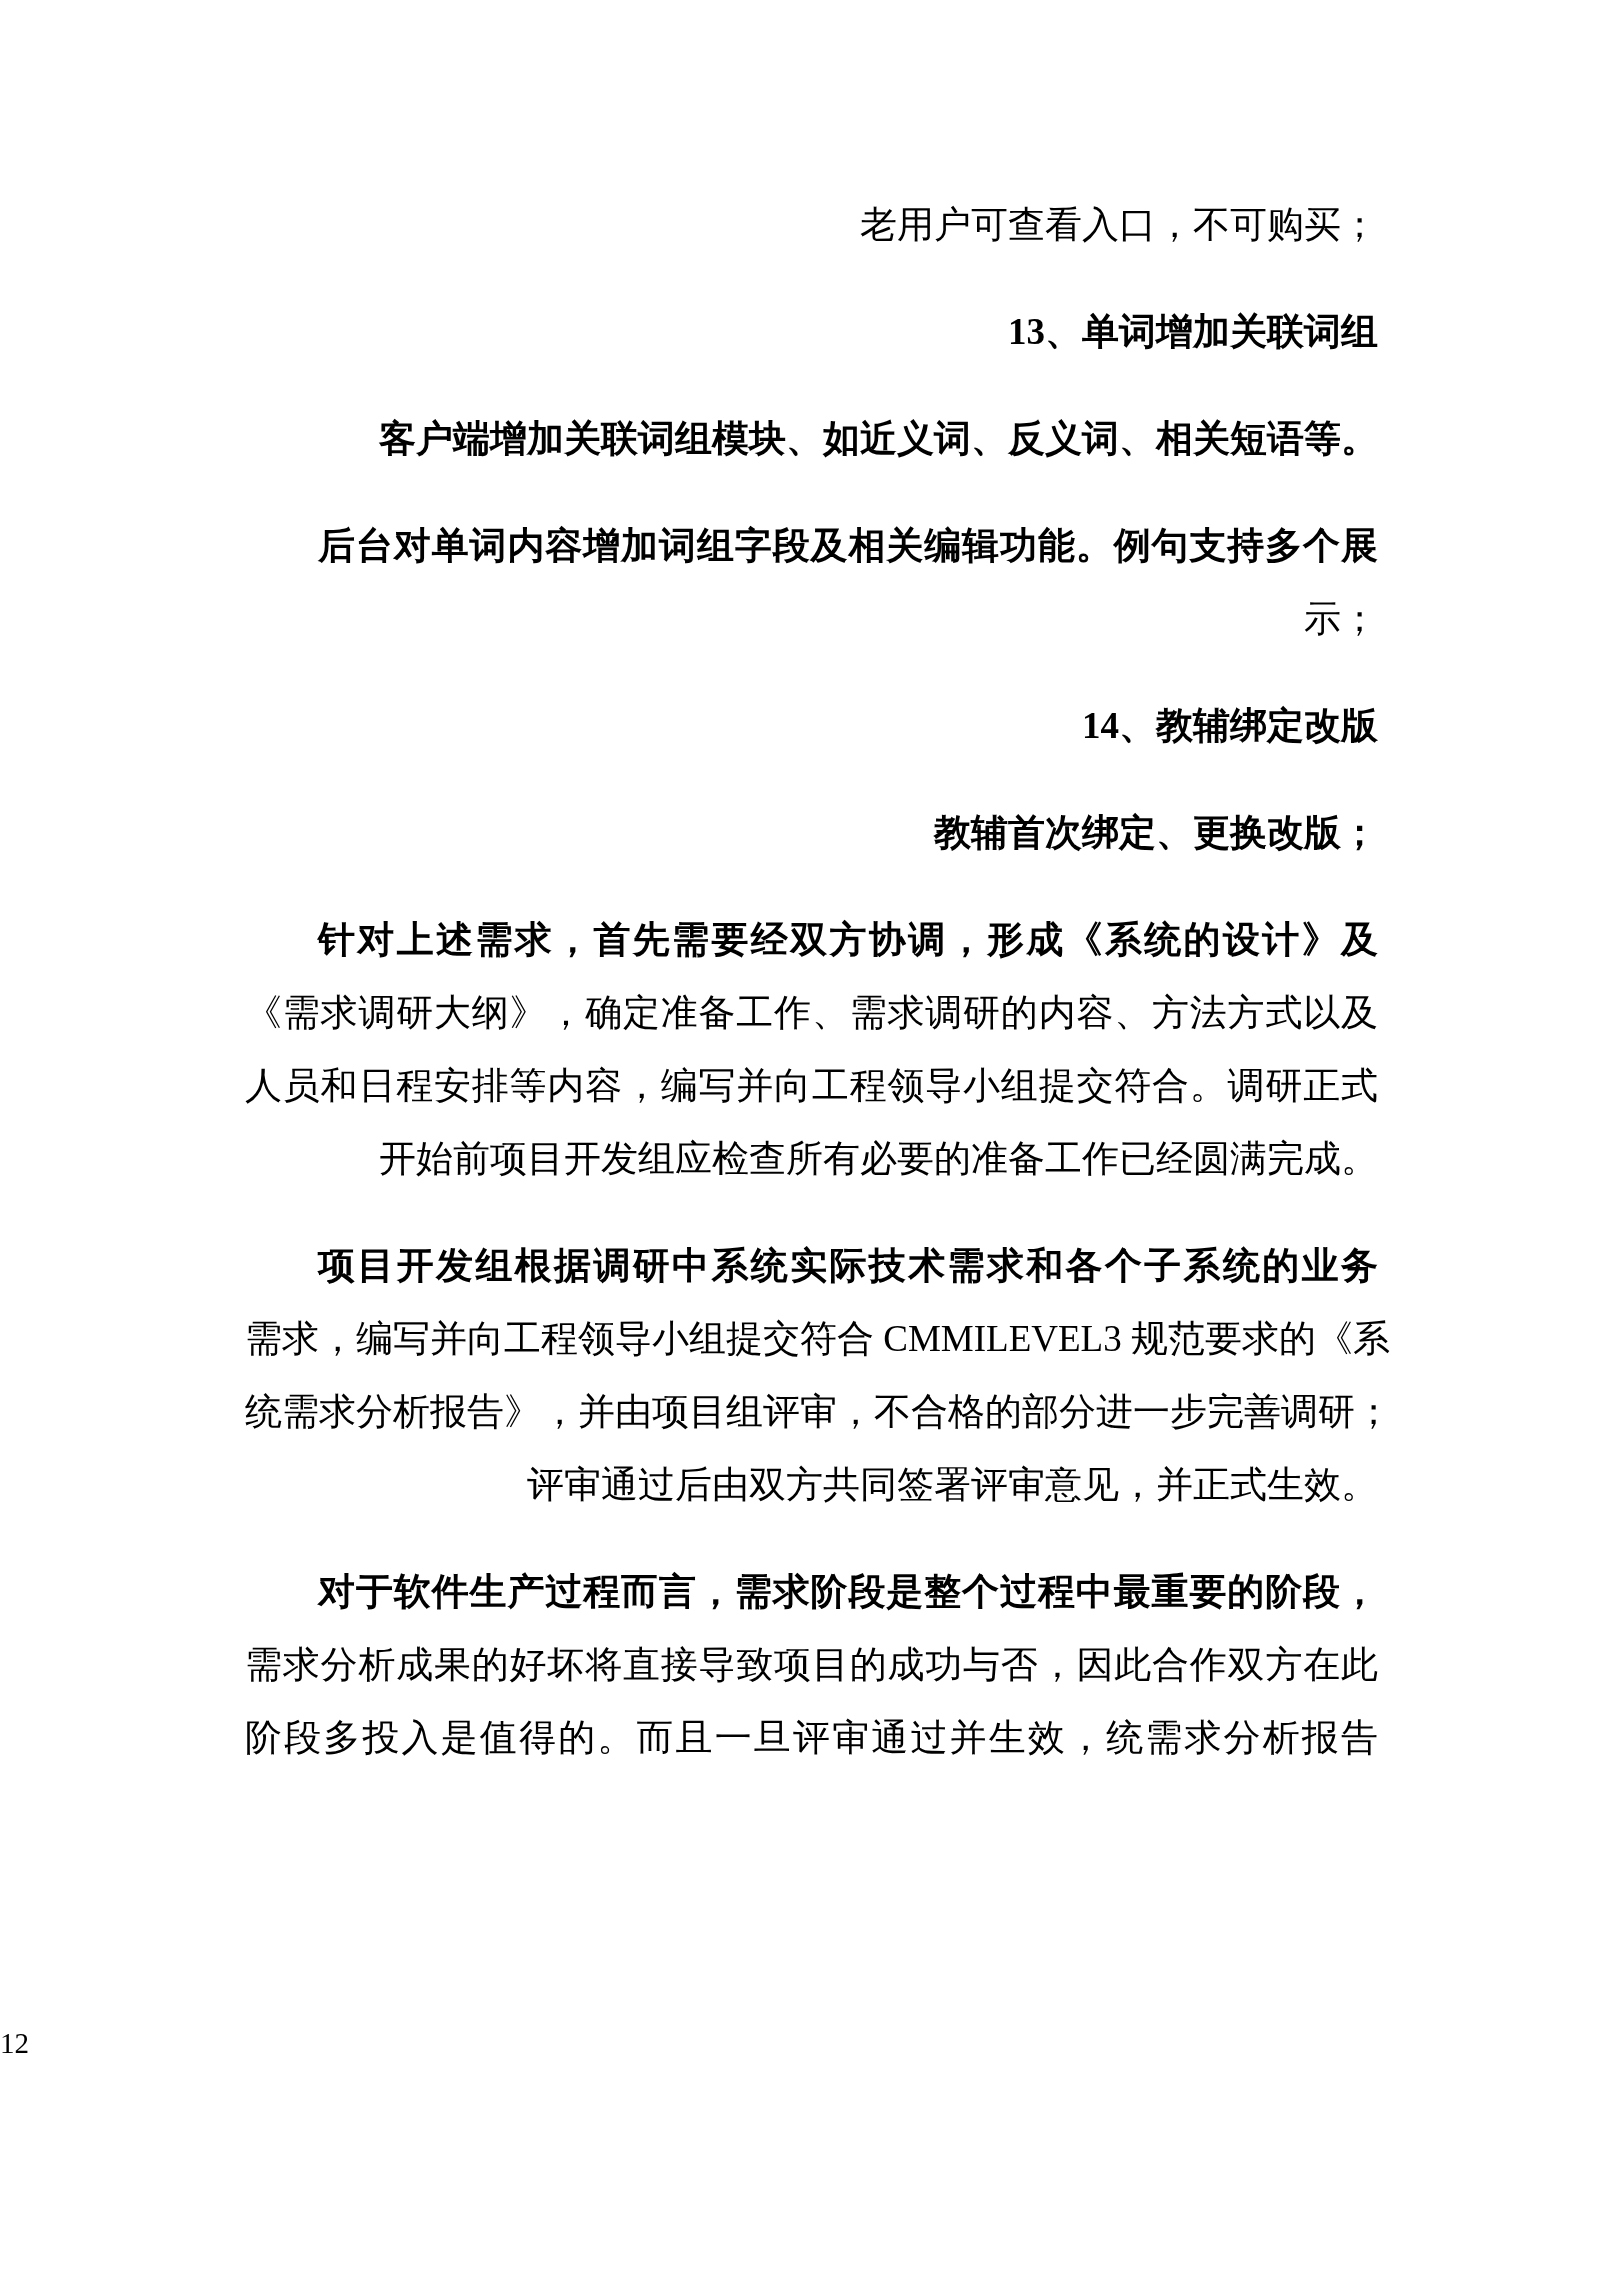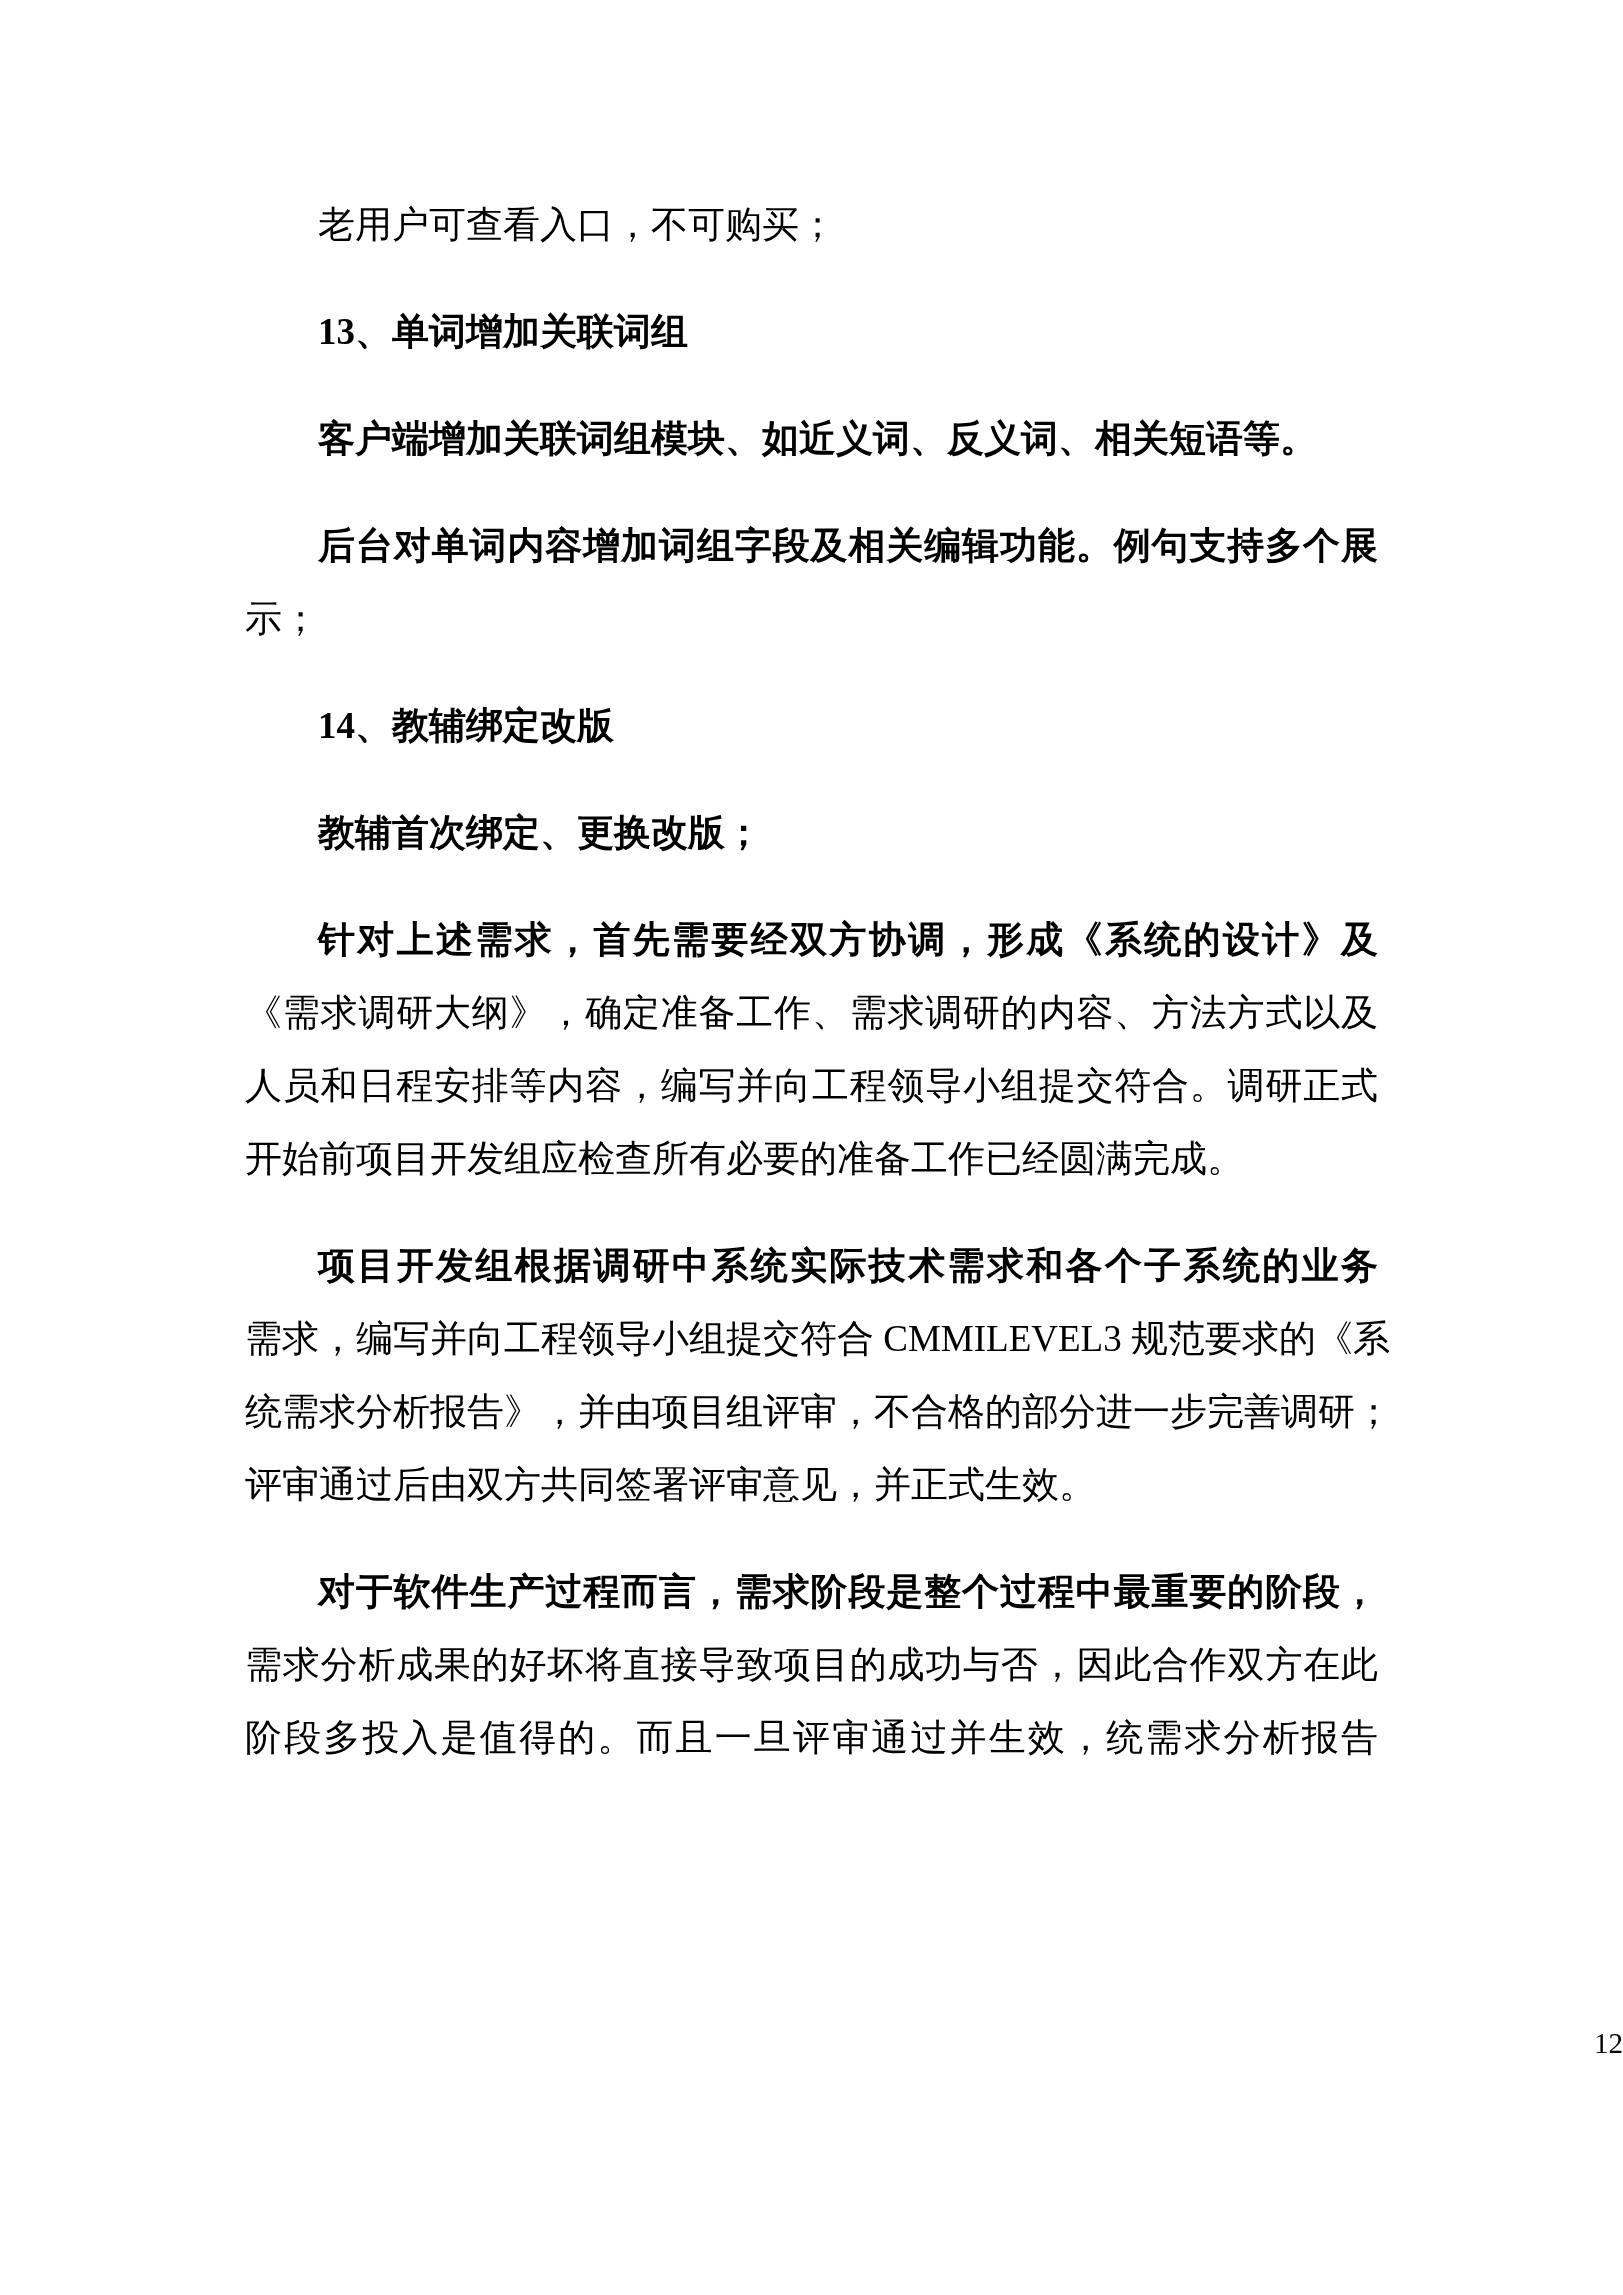--- a/index.html
+++ b/index.html
@@ -27,20 +27,21 @@
     left: 245px;
     top: 188px;
     width: 1133px;
   }
   .line {
     height: 73px;
     line-height: 73px;
     font-size: 37px;
     white-space: nowrap;
     color: #000000;
+    text-align: right;
   }
   
   .pstart {
     margin-top: 34px;
     font-weight: bold;
   }
   
   .indent {
     text-indent: 73px;
   }
@@ -50,21 +51,21 @@
     text-align-last: justify;
     text-justify: inter-character;
   }
   .page-number {
     position: absolute;
     left: 0;
     top: 2029px;
     width: 1623px;
     height: 29px;
     line-height: 29px;
-    text-align: right;
+    text-align: left;
     font-size: 29px;
     color: #000000;
   }
 </style>
 </head>
 <body>
 
 <div class="page">
   <div class="text-block">
     <div class="line indent">老用户可查看入口，不可购买；</div>

